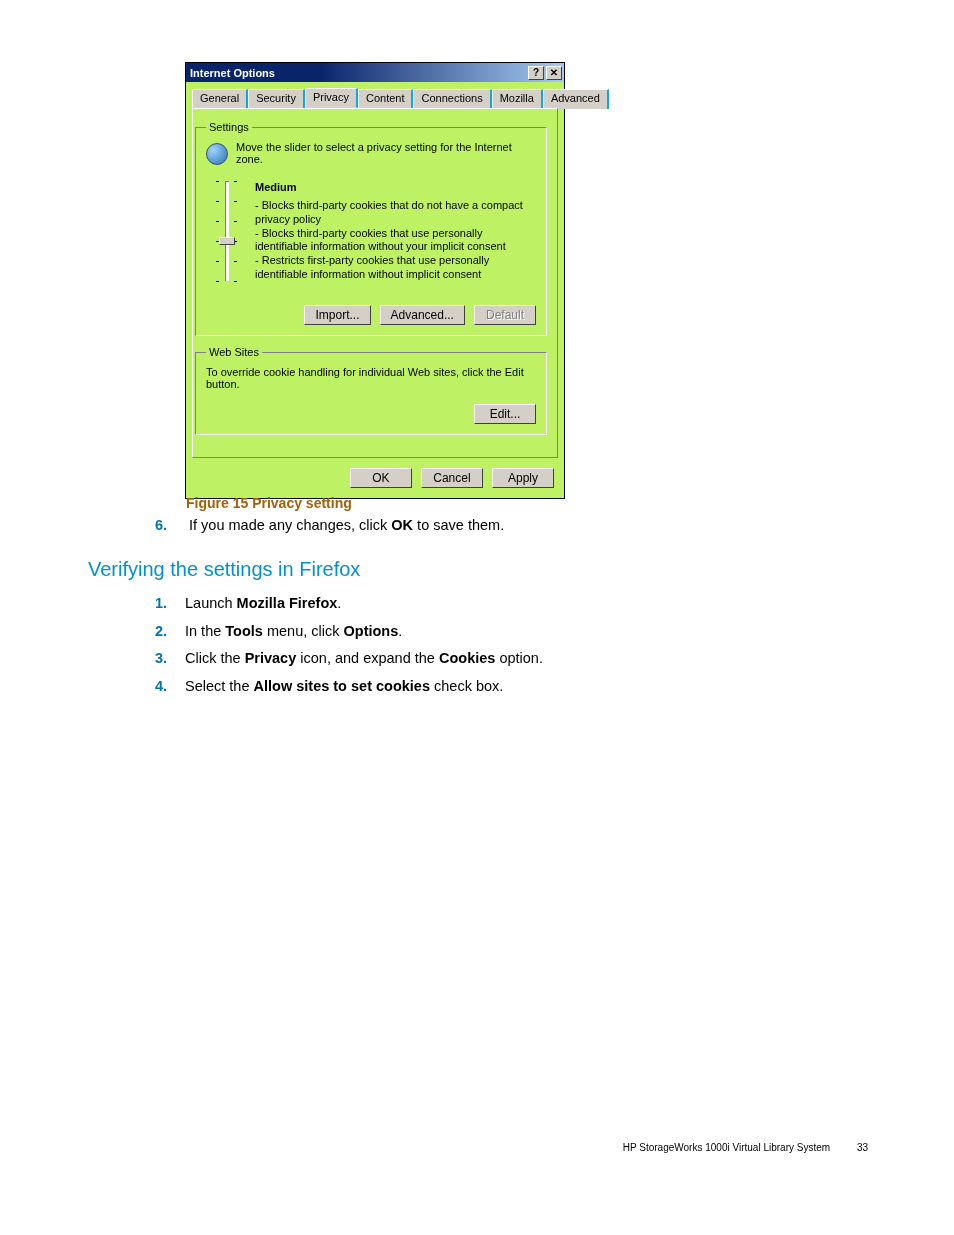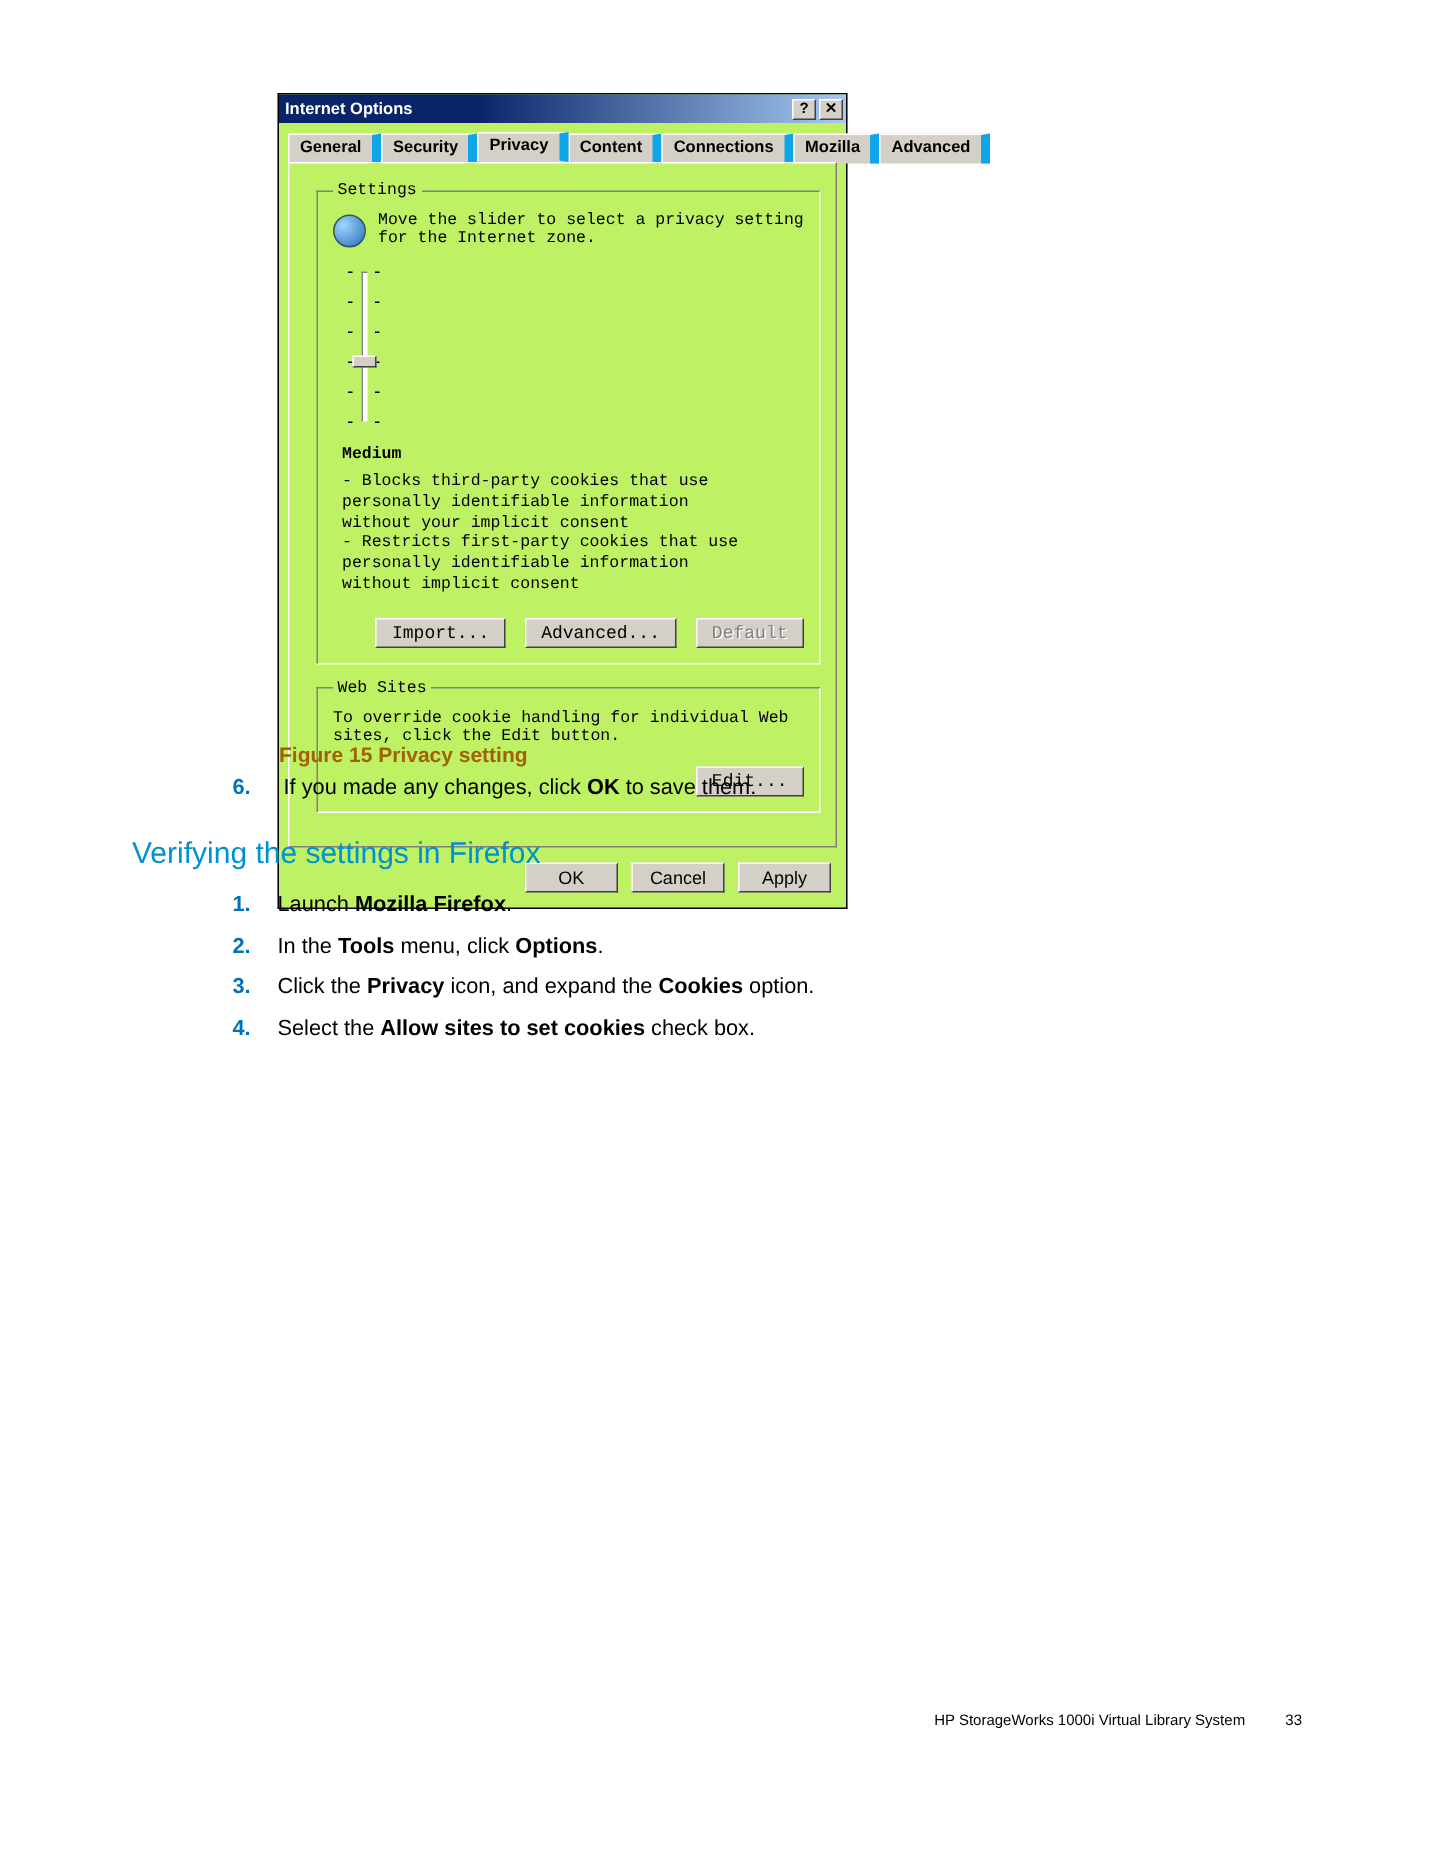--- a/index.html
+++ b/index.html
@@ -59,44 +59,42 @@
   }
   .tabs {
     display: flex;
     padding: 6px 6px 0 6px;
     font-size: 11px;
   }
   .tab {
     padding: 2px 7px 3px 7px;
     border-top: 1px solid #fff;
     border-left: 1px solid #fff;
-    border-right: 6px solid #0ea5e9;
+    border-right: 2px solid #0ea5e9;
     background: #d4d0c8;
     margin-right: 0;
     position: relative;
     top: 1px;
-    font-weight: bold;
   }
   .tab.active {
     background: #d4d0c8;
     border-bottom: 1px solid #d4d0c8;
     top: 0;
     z-index: 2;
     padding-bottom: 4px;
   }
   .tabbody {
     margin: 0 6px 6px 6px;
     border-top: 1px solid #fff;
     border-left: 1px solid #fff;
     border-right: 1px solid #808080;
     border-bottom: 1px solid #808080;
-    padding: 8px 10px 12px 18px;
+    padding: 8px 10px 12px 2px;
     min-height: 340px;
     position: relative;
-    font-family: Liberation Mono, monospace;
   }
   fieldset {
     border: 1px solid #fff;
     border-top-color: #808080;
     border-left-color: #808080;
     margin: 4px 0 10px 0;
     padding: 8px 10px 10px 10px;
   }
   fieldset legend {
     font-size: 11px;
@@ -242,20 +240,21 @@
           <div class="slider-tick" style="left:10px;top:0"></div><div class="slider-tick" style="left:28px;top:0"></div>
           <div class="slider-tick" style="left:10px;top:20px"></div><div class="slider-tick" style="left:28px;top:20px"></div>
           <div class="slider-tick" style="left:10px;top:40px"></div><div class="slider-tick" style="left:28px;top:40px"></div>
           <div class="slider-tick" style="left:10px;top:60px"></div><div class="slider-tick" style="left:28px;top:60px"></div>
           <div class="slider-tick" style="left:10px;top:80px"></div><div class="slider-tick" style="left:28px;top:80px"></div>
           <div class="slider-tick" style="left:10px;top:100px"></div><div class="slider-tick" style="left:28px;top:100px"></div>
           <div class="slider-thumb" style="top:56px"></div>
         </div>
         <div class="slider-desc">
           <div class="level">Medium</div>
+          <div class="bul">- Blocks third-party cookies that do not have a compact privacy policy</div>
           <div class="bul">- Blocks third-party cookies that use personally identifiable information without your implicit consent</div>
           <div class="bul">- Restricts first-party cookies that use personally identifiable information without implicit consent</div>
         </div>
       </div>
       <div class="btnrow">
         <span class="winbtn">Import...</span>
         <span class="winbtn">Advanced...</span>
         <span class="winbtn disabled">Default</span>
       </div>
     </fieldset>

